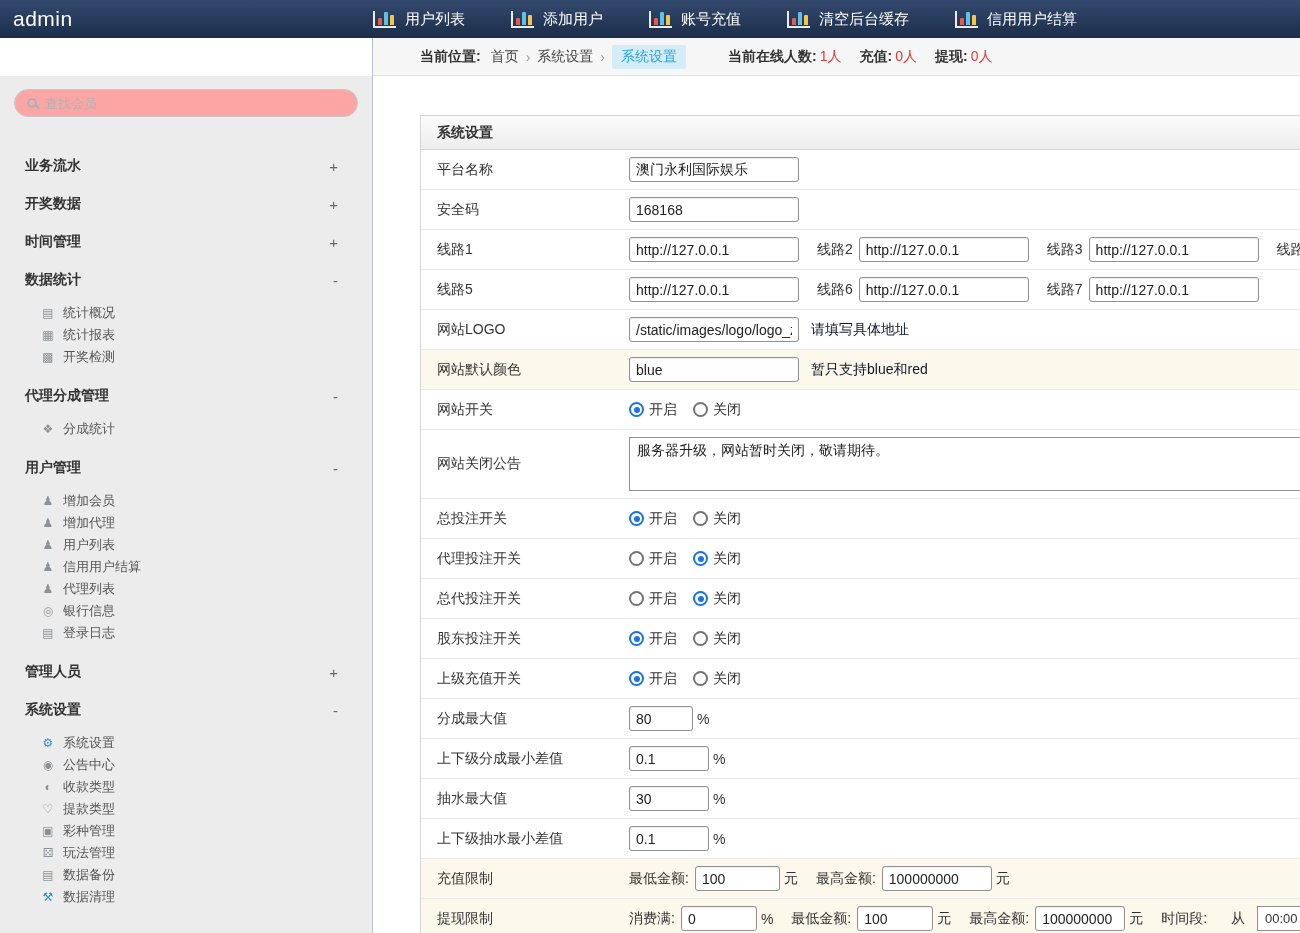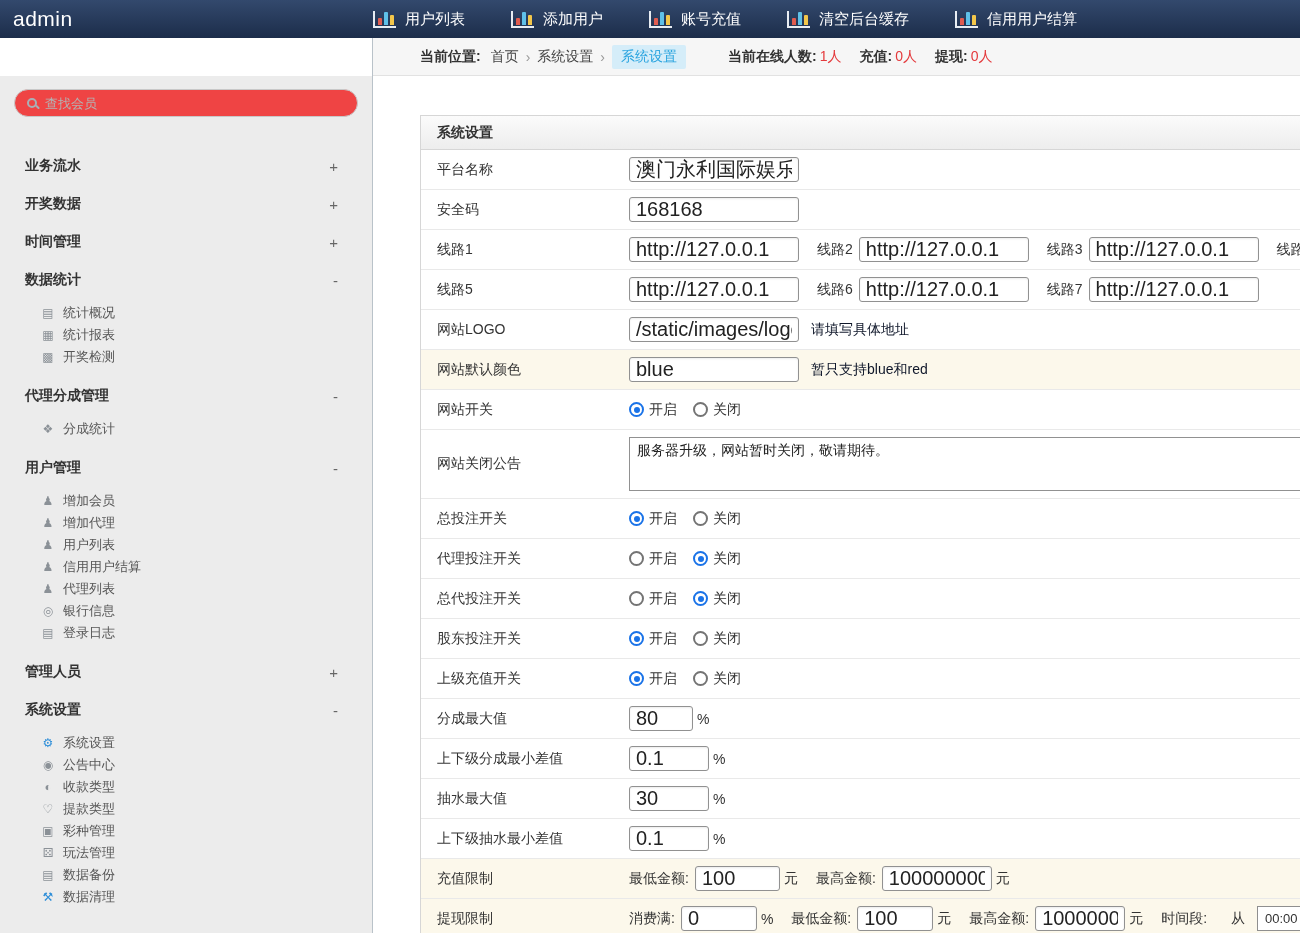--- a/index.html
+++ b/index.html
@@ -17,21 +17,21 @@
 .bar2{height:13px;background:#5fc0e8;}
 .bar3{height:10px;background:#f3c64a;}
 
 
 .shell{display:flex;height:895px;}
 
 
 .sidebar{width:373px;flex:0 0 373px;background:#ececec;border-right:1px solid #b9c2c9;display:flex;flex-direction:column;}
 .sidebar-head{height:38px;flex:0 0 38px;background:#fff;}
 .sidebar-body{flex:1;overflow:hidden;}
-.search{margin:13px 14px 0 14px;height:28px;border:1px solid #c8c8c8;border-radius:15px;background:#ef4444;display:flex;align-items:center;padding:0 12px;}
+.search{margin:13px 14px 0 14px;height:28px;border:1px solid #c8c8c8;border-radius:15px;background:#fca5a5;display:flex;align-items:center;padding:0 12px;}
 .mag{width:10px;height:10px;border:2px solid #a9b0b6;border-radius:50%;position:relative;margin-right:8px;flex:0 0 auto;}
 .mag::after{content:"";position:absolute;width:5px;height:2px;background:#a9b0b6;right:-5px;bottom:-2px;transform:rotate(45deg);border-radius:1px;}
 .search-input{border:none;outline:none;background:transparent;font-size:13px;color:#333;width:100%;font-family:inherit;}
 .search-input::placeholder{color:#b3b3b3;}
 .menu{padding-top:30px;}
 .sec-h{display:flex;justify-content:space-between;align-items:center;height:38px;padding:0 34px 0 25px;font-size:14px;font-weight:bold;color:#333;cursor:pointer;}
 .sec-toggle{font-weight:normal;color:#666;font-size:15px;}
 .sub{padding:3px 0 9px;}
 .sub-item{display:flex;align-items:center;height:22px;padding-left:40px;font-size:13px;color:#555;cursor:pointer;}
 .sub-icon{width:16px;text-align:center;margin-right:7px;font-size:12px;color:#8b9197;}
@@ -49,21 +49,21 @@
 .stat-label{font-weight:bold;margin-right:3px;}
 
 
 .form-area{flex:1;overflow:hidden;padding:39px 0 0 47px;}
 .panel{width:1500px;border:1px solid #d6d6d6;background:#fff;}
 .panel-h{height:34px;line-height:33px;padding-left:16px;background:linear-gradient(#fbfbfb,#ededed);border-bottom:1px solid #d6d6d6;font-size:14px;font-weight:bold;}
 .row{display:flex;align-items:center;min-height:40px;border-bottom:1px solid #e9e9e9;padding-left:16px;background:#fff;}
 .row.shaded{background:#fcf8eb;}
 .row-label{width:192px;flex:0 0 192px;font-size:14px;}
 .row-fields{display:flex;align-items:center;flex:1;padding:7px 0;flex-wrap:nowrap;}
-.txt{height:25px;border:1px solid #919191;border-radius:3px;padding:0 6px;font-size:20px;font-family:inherit;color:#222;box-shadow:inset 0 1px 2px rgba(0,0,0,.08);flex:0 0 auto;}
+.txt{height:25px;border:1px solid #919191;border-radius:3px;padding:0 6px;font-size:14px;font-family:inherit;color:#222;box-shadow:inset 0 1px 2px rgba(0,0,0,.08);flex:0 0 auto;}
 .fld-text{margin-left:18px;margin-right:6px;font-size:14px;white-space:nowrap;}
 .row-fields .fld-text:first-child{margin-left:0;}
 .fld-suffix{margin-left:4px;font-size:14px;}
 .fld-hint{margin-left:12px;font-size:14px;color:#0f172a;}
 .radio-group{display:flex;align-items:flex-end;}
 .radio-wrap{display:inline-flex;align-items:center;margin-right:16px;cursor:pointer;font-size:14px;}
 .rb{width:15px;height:15px;border-radius:50%;border:2px solid #747474;background:#fff;margin-right:5px;position:relative;flex:0 0 auto;}
 .rb.on{border-color:#1a73e8;}
 .rb.on::after{content:"";position:absolute;left:2.5px;top:2.5px;width:6px;height:6px;border-radius:50%;background:#1a73e8;}
 .ta{width:870px;height:54px;border:1px solid #919191;padding:4px 7px;font-size:14px;font-family:inherit;resize:none;color:#222;}

